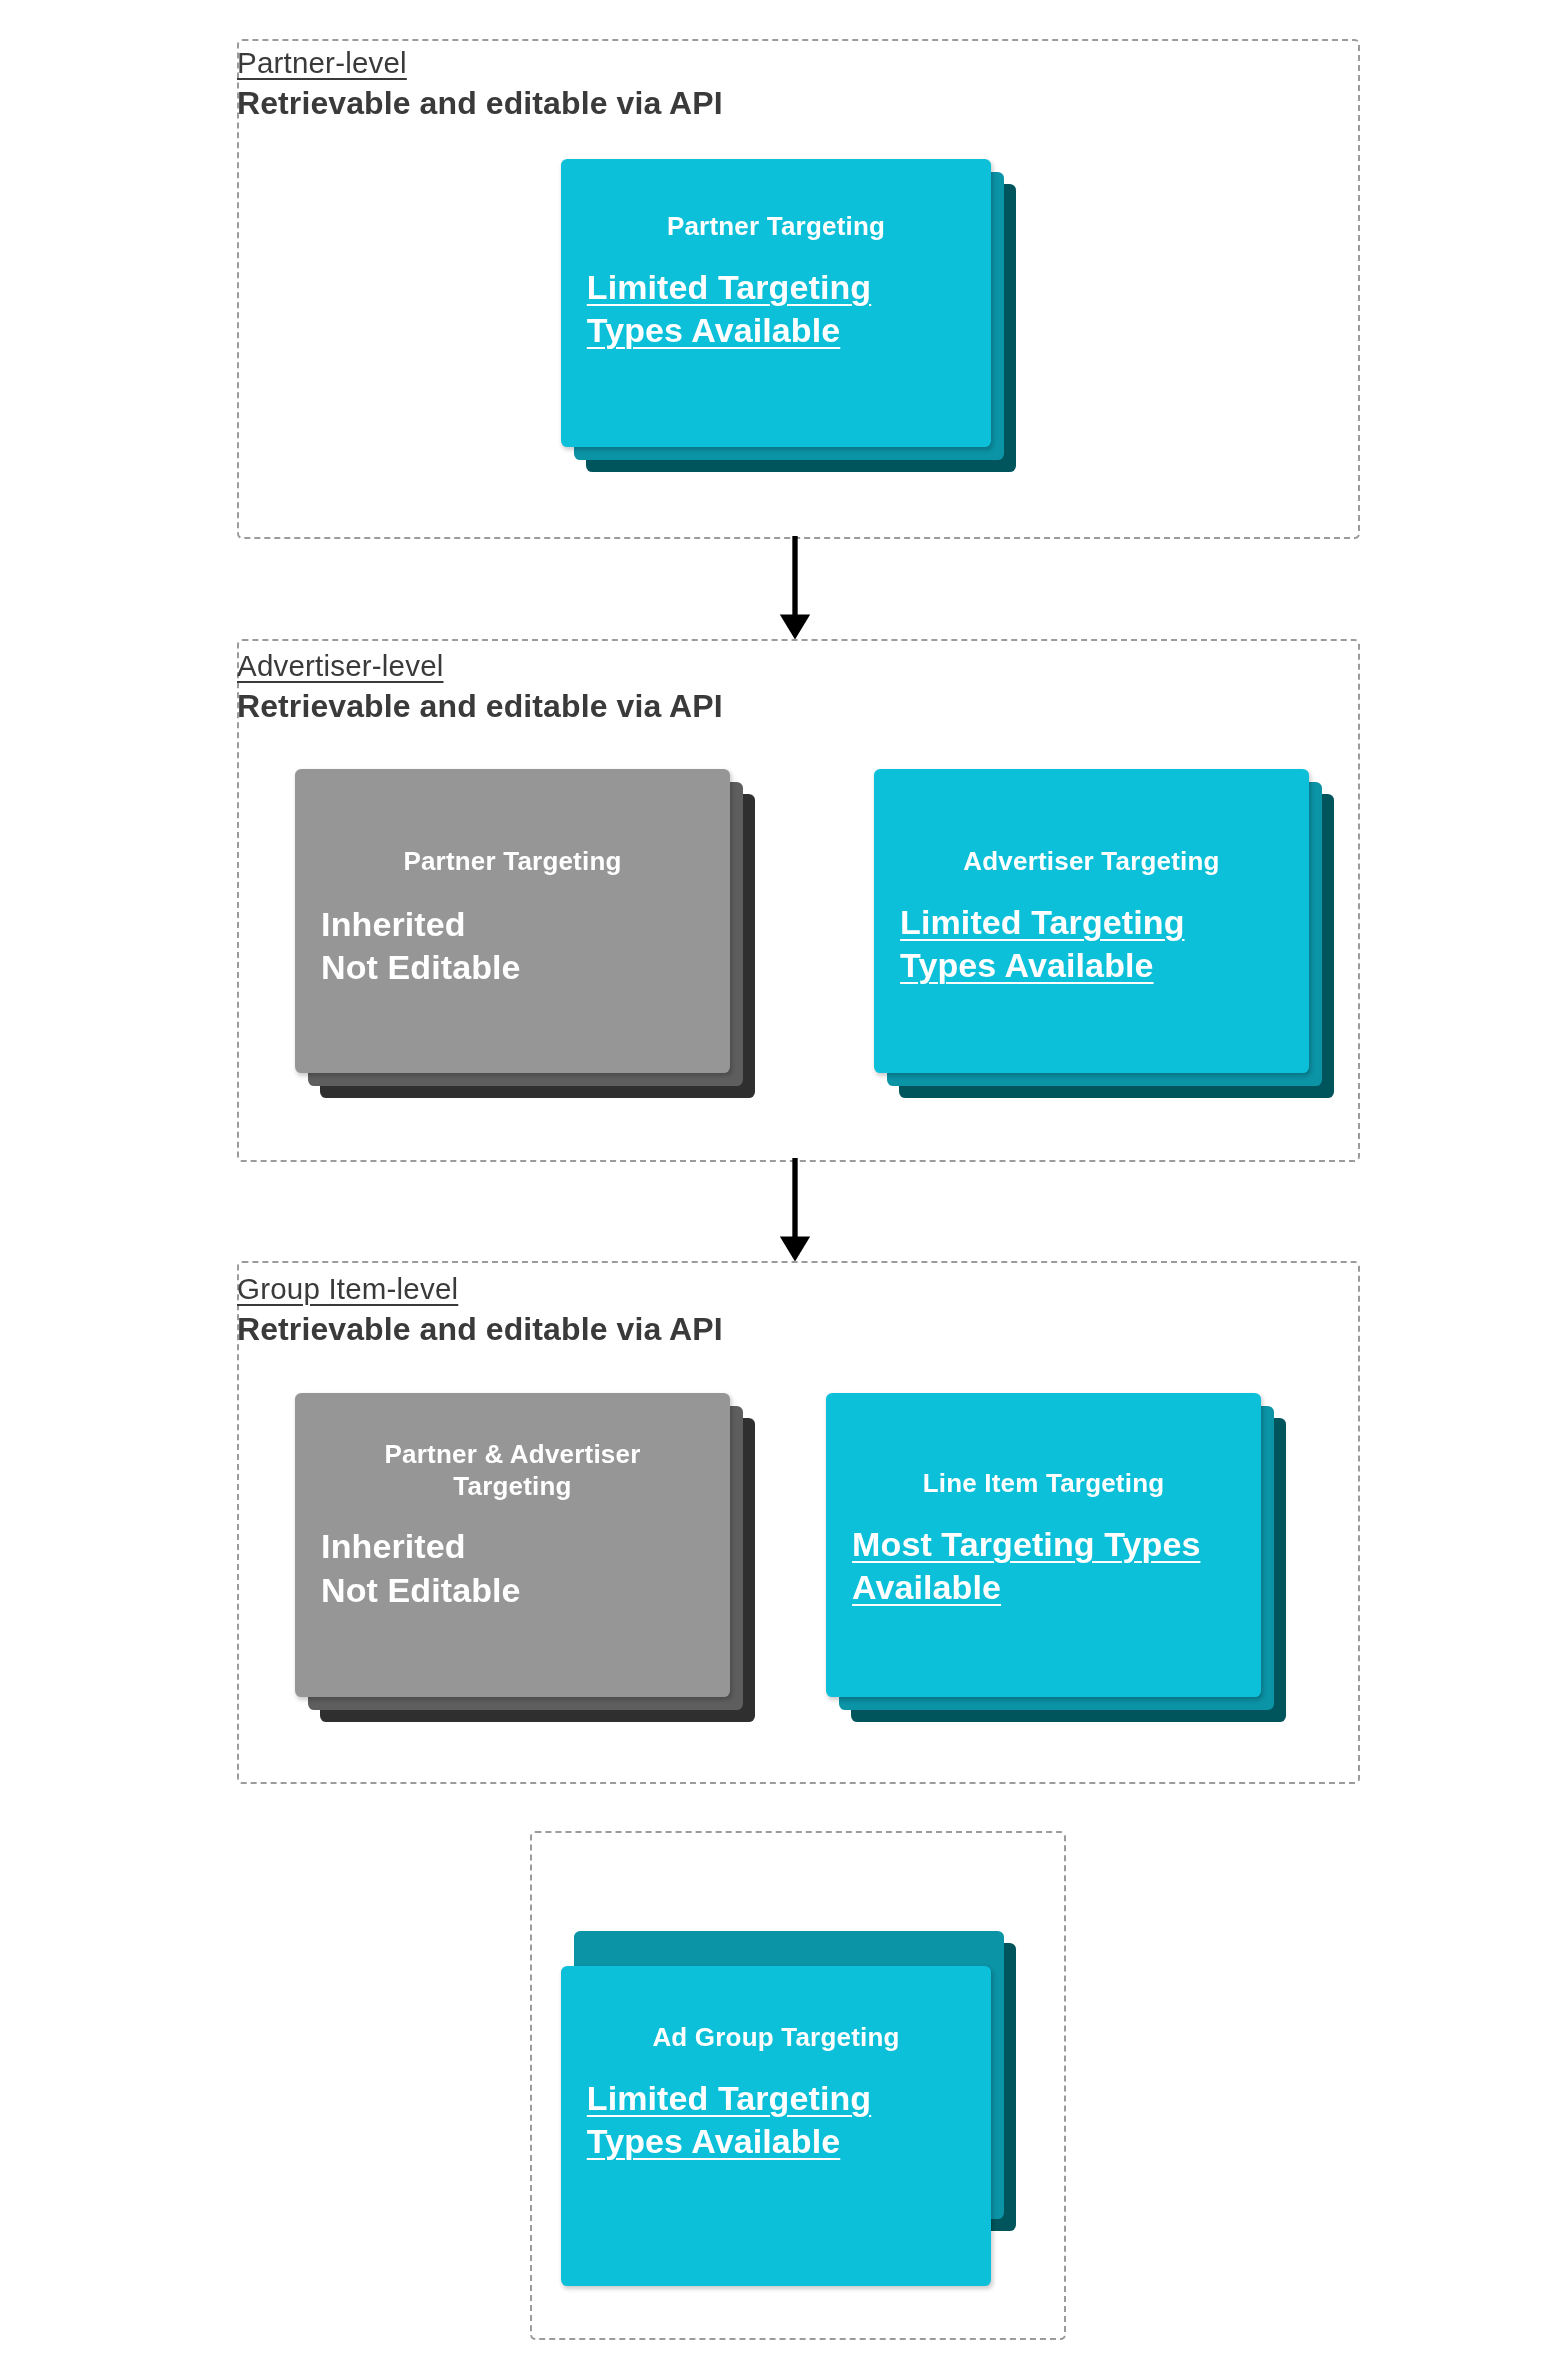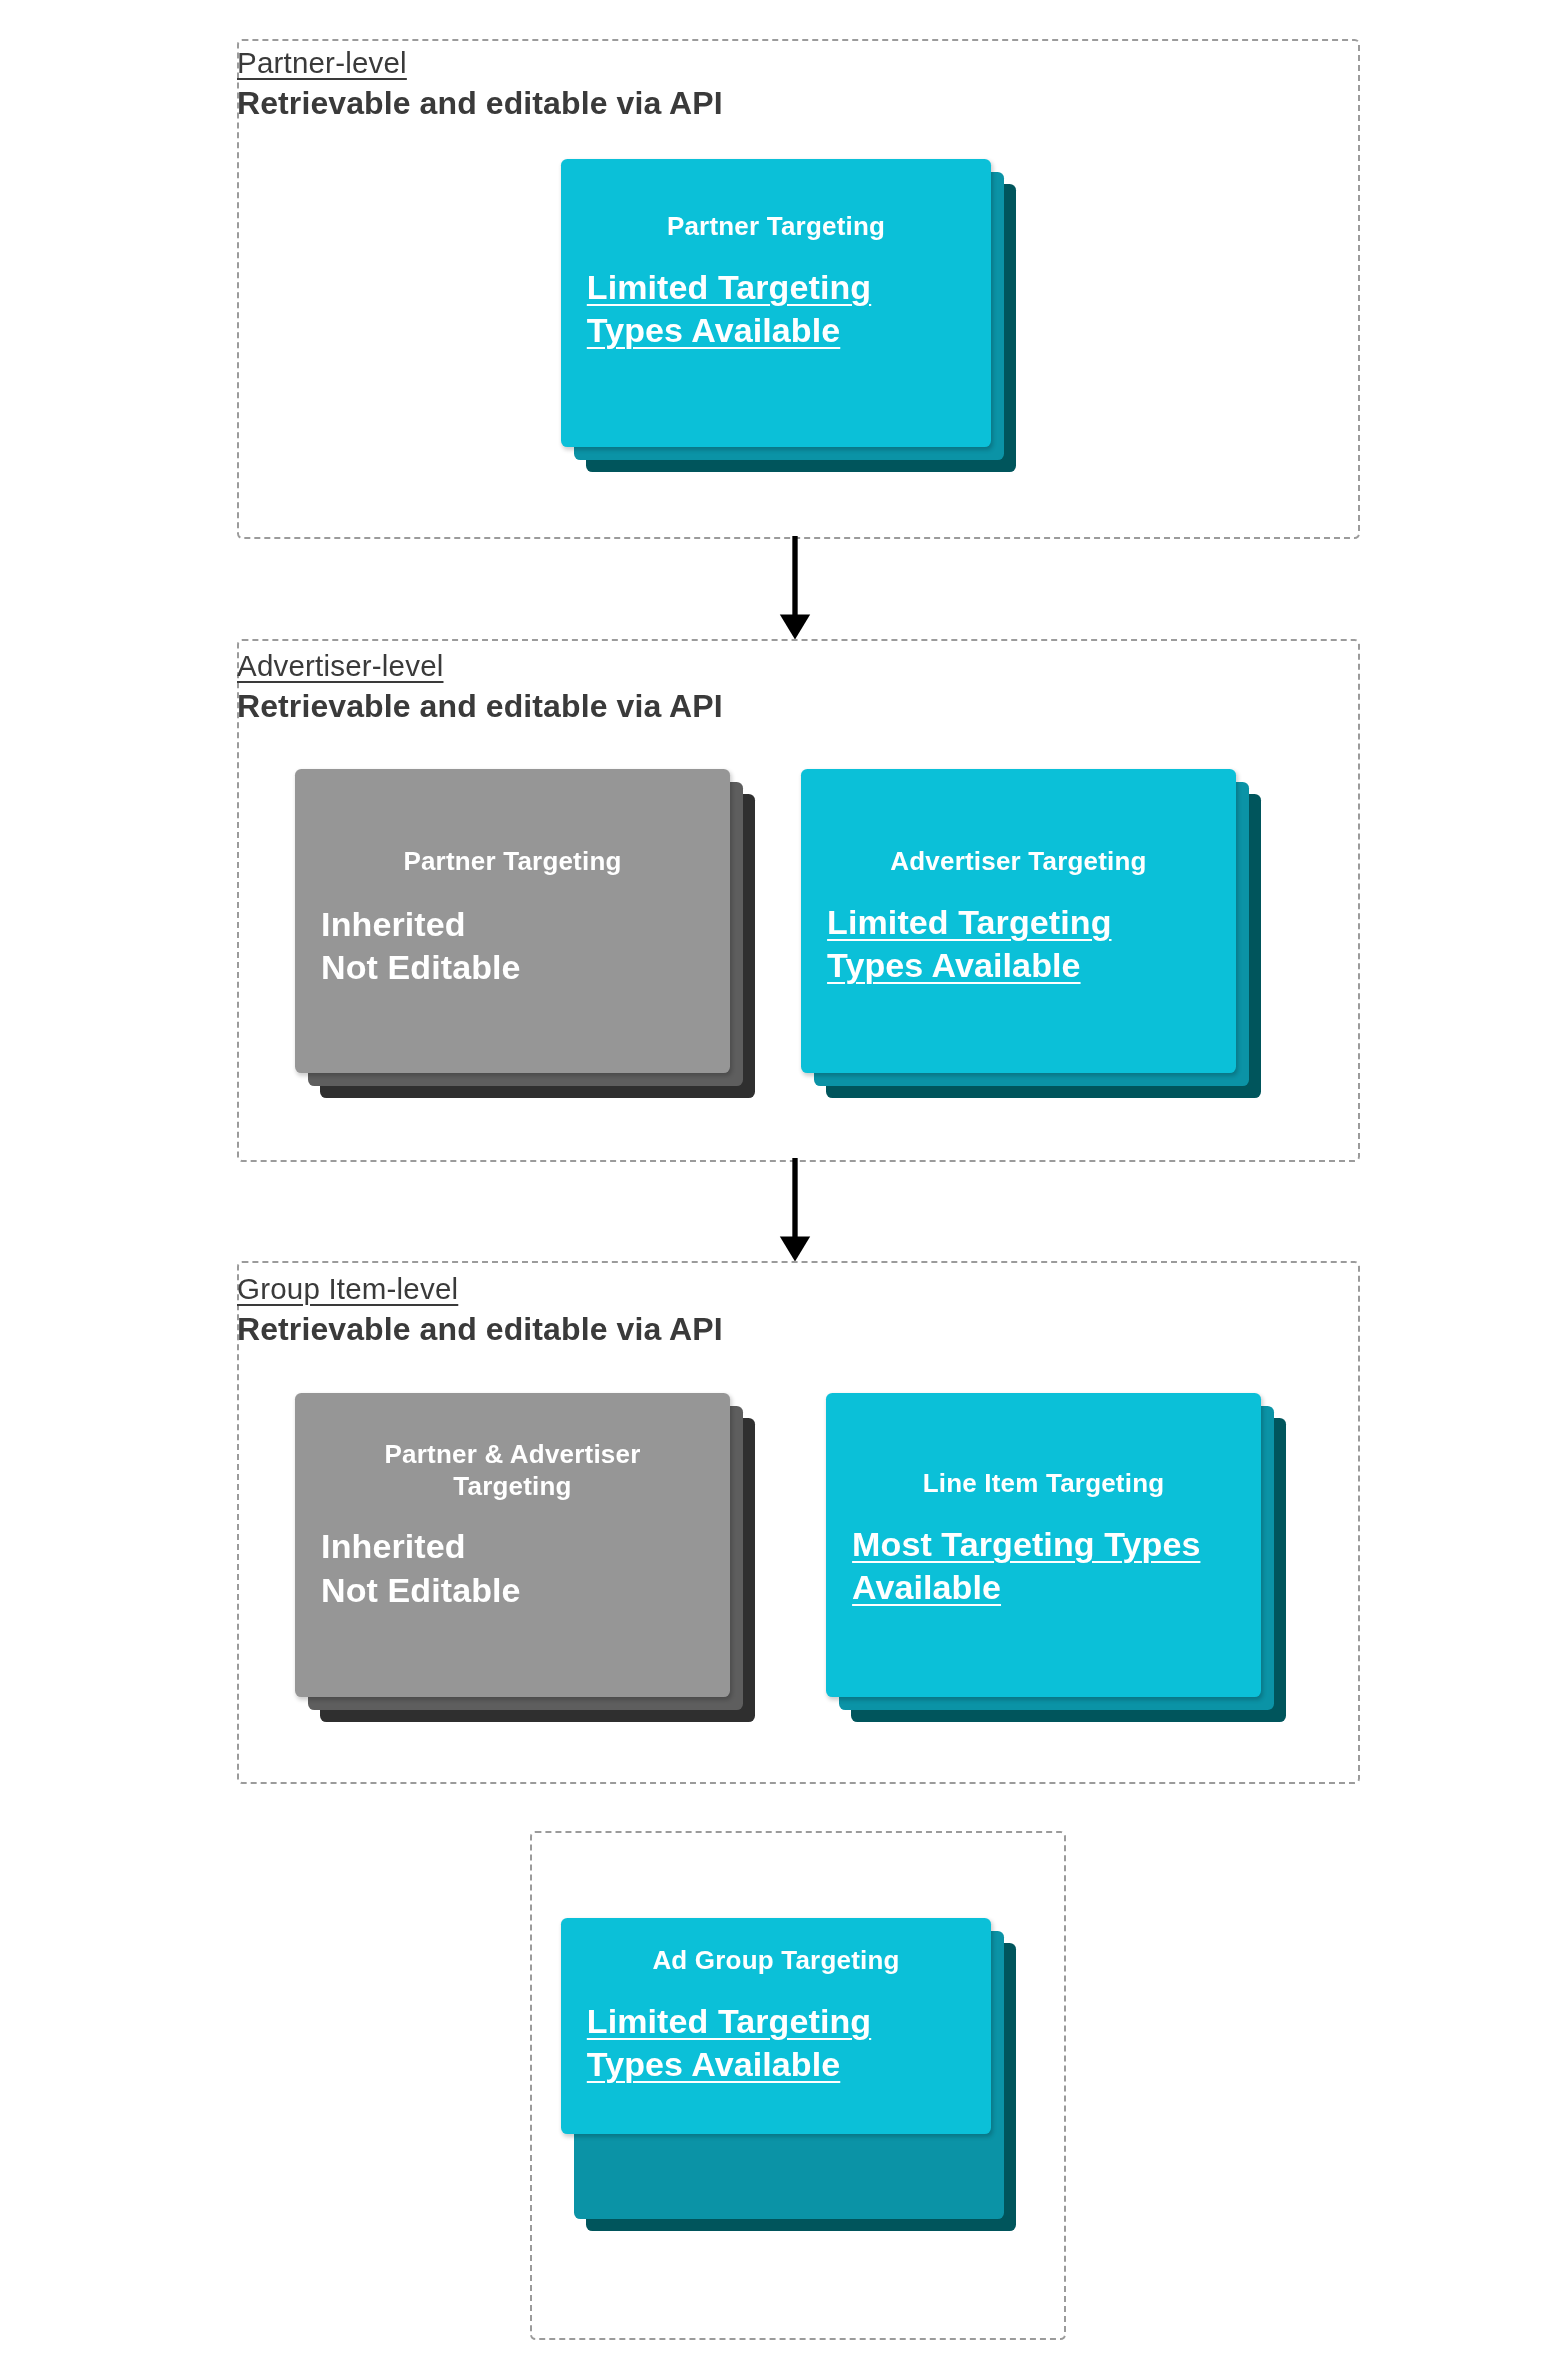--- a/index.html
+++ b/index.html
@@ -160,21 +160,21 @@
   <div class="card-stack grey" style="left:295px; top:769px; width:473px; height:357px;">
     <div class="card-layer back" style="width:435px; height:304px;"></div>
     <div class="card-layer mid" style="width:435px; height:304px;"></div>
     <div class="card-layer front" style="width:435px; height:304px; padding-top:77px;">
       <div class="card-title">Partner Targeting</div>
       <div class="card-note" style="margin-top:25px; white-space:pre-line;">Inherited
 Not Editable</div>
     </div>
   </div>
 
-  <div class="card-stack cyan" style="left:801px; top:769px; width:473px; height:357px;">
+  <div class="card-stack cyan" style="left:874px; top:769px; width:473px; height:357px;">
     <div class="card-layer back" style="width:435px; height:304px;"></div>
     <div class="card-layer mid" style="width:435px; height:304px;"></div>
     <div class="card-layer front" style="width:435px; height:304px; padding-top:77px;">
       <div class="card-title">Advertiser Targeting</div>
       <div class="card-note underline" style="margin-top:23px;">Limited Targeting Types Available</div>
     </div>
   </div>
 
   <svg class="arrow" style="left:768px; top:1158px; width:54px; height:107px;" viewBox="0 0 60 120">
     <line x1="30" y1="0" x2="30" y2="92" stroke="#000000" stroke-width="6"></line>
@@ -206,20 +206,20 @@
       <div class="card-note underline" style="margin-top:23px;">Most Targeting Types Available</div>
     </div>
   </div>
 
   <div class="level-box" style="left:530px; top:1831px; width:536px; height:509px;"></div>
 
 
   <div class="card-stack cyan" style="left:561px; top:1918px; width:455px; height:348px;">
     <div class="card-layer back" style="width:430px; height:288px;"></div>
     <div class="card-layer mid" style="width:430px; height:288px;"></div>
-    <div class="card-layer front" style="width:430px; height:216px; padding-top:27px;">
+    <div class="card-layer front" style="width:430px; height:320px; padding-top:56px;margin-top:48px;">
       <div class="card-title">Ad Group Targeting</div>
       <div class="card-note underline" style="margin-top:23px;">Limited Targeting Types Available</div>
     </div>
   </div>
 
 </div>
 
 
 </body></html>

